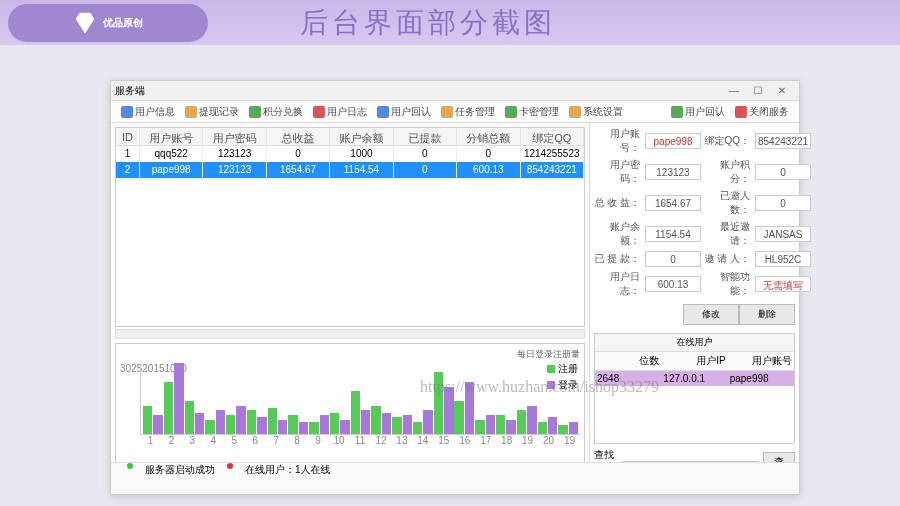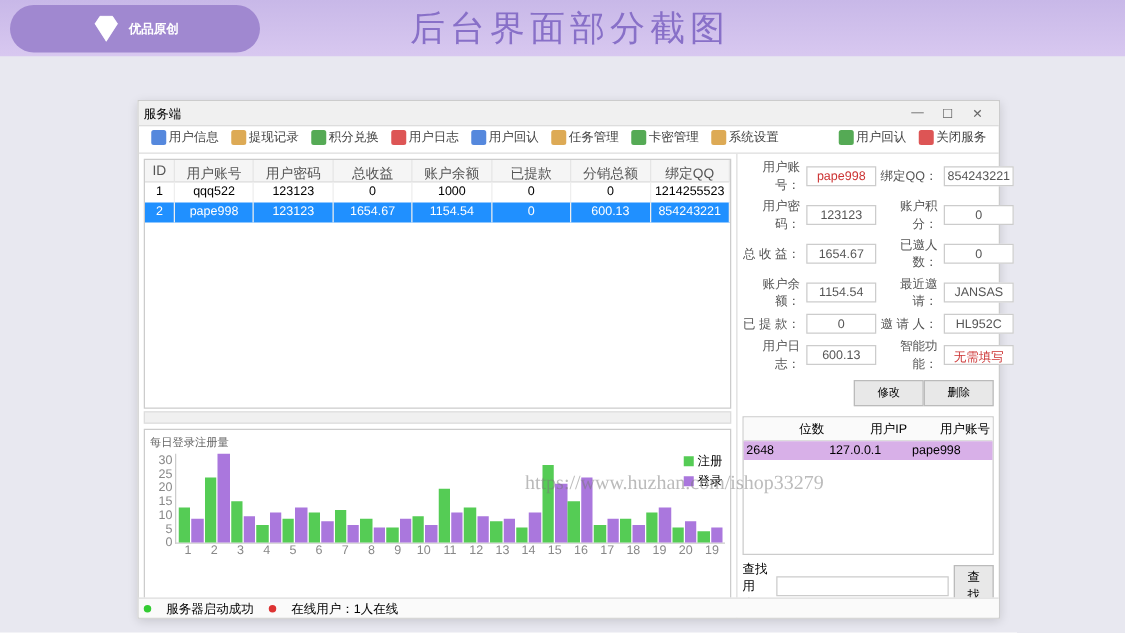--- a/index.html
+++ b/index.html
@@ -1,58 +1,58 @@
 <!DOCTYPE html>
 <html><head>
 <meta charset="utf-8">
 <style>
 *{margin:0;padding:0;box-sizing:border-box;font-family:"Microsoft YaHei",Arial,sans-serif;font-size:10px}
 body{width:900px;height:506px;background:#e8e8f0;overflow:hidden;position:relative}
 .banner{height:45px;display:flex;align-items:center;background:linear-gradient(#c8b8e8,#d8c8f0)}
 .logo{height:38px;width:200px;background:#a088d0;border-radius:20px;margin-left:8px;display:flex;align-items:center;justify-content:center;color:#fff;font-size:22px;font-weight:bold}
 .diamond{width:24px;height:24px;margin-right:6px}
-.banner-title{color:#8870c8;font-size:28px;margin-left:120px;letter-spacing:4px}
+.banner-title{color:#8870c8;font-size:28px;margin-left:92px;letter-spacing:4px}
 .window{position:absolute;left:110px;top:80px;width:690px;height:415px;background:#fff;border:1px solid #ccc;box-shadow:0 2px 8px rgba(0,0,0,0.15)}
 .titlebar{height:20px;background:#f0f0f0;border-bottom:1px solid #ddd;display:flex;align-items:center;padding:0 4px;font-size:9px}
 .winbtns{margin-left:auto;display:flex;gap:10px;padding-right:6px}
 .winbtn{width:14px;height:14px;display:flex;align-items:center;justify-content:center;cursor:pointer;color:#666}
-.toolbar{height:22px;border-bottom:1px solid #ddd;display:flex;align-items:flex-start;padding:0 6px;gap:2px}
+.toolbar{height:22px;border-bottom:1px solid #ddd;display:flex;align-items:center;padding:0 6px;gap:2px}
 .tbtn{display:flex;align-items:center;gap:2px;padding:2px 4px;font-size:9px;color:#444;cursor:pointer}
 .tbtn .ic{width:12px;height:12px;background:#8a6fd4;border-radius:2px}
 .ic.green{background:#5a5}
 .ic.red{background:#d55}
 .ic.blue{background:#58d}
 .ic.orange{background:#da5}
 .content{display:flex;height:calc(100% - 42px)}
 .left{flex:1;display:flex;flex-direction:column;padding:4px}
 .right{width:210px;border-left:1px solid #ddd;padding:4px;display:flex;flex-direction:column}
 .grid{border:1px solid #ccc;flex:0 0 200px;overflow:hidden}
 .grid-head{display:flex;background:#f5f5f5;border-bottom:1px solid #ddd;height:18px}
 .gh{flex:1;text-align:center;font-size:11px;padding:3px 2px;border-right:1px solid #e5e5e5;color:#555}
 .gh:first-child{flex:0 0 24px}
 .grid-row{display:flex;height:16px;font-size:9px}
 .gc{flex:1;text-align:center;padding:2px;border-right:1px solid #eee;overflow:hidden}
 .gc:first-child{flex:0 0 24px}
 .row-sel{background:#2090ff;color:#fff}
 .scrollbar{height:10px;background:#f0f0f0;border:1px solid #ddd;margin-top:2px}
 .chart{flex:1;border:1px solid #ccc;margin-top:4px;padding:4px;position:relative}
-.chart-title{text-align:left;font-size:9px;color:#666;margin-bottom:2px}
+.chart-title{text-align:right;font-size:9px;color:#666;margin-bottom:2px}
 .chart-body{display:flex;height:72px}
-.yaxis{width:20px;display:flex;flex-direction:column;justify-content:space-between;font-size:7px;color:#888;text-align:right;padding-right:2px}
+.yaxis{width:20px;display:flex;flex-direction:row;justify-content:space-between;font-size:7px;color:#888;text-align:right;padding-right:2px}
 .bars{flex:1;display:flex;align-items:flex-end;gap:1px;border-left:1px solid #ccc;border-bottom:1px solid #ccc;padding:0 2px}
 .bar-group{flex:1;display:flex;gap:1px;align-items:flex-end;height:100%}
 .bar{flex:1;min-width:2px}
 .bar.g{background:#5c5}
 .bar.p{background:#a7d}
 .xaxis{display:flex;margin-left:20px;font-size:7px;color:#888}
 .xl{flex:1;text-align:center}
 .legend{position:absolute;right:6px;top:18px;font-size:8px}
 .leg{display:flex;align-items:center;gap:3px;margin-bottom:2px}
 .leg-sw{width:8px;height:8px}
-.statusbar{position:absolute;bottom:0;left:0;right:0;height:16px;border-top:1px solid #ddd;display:flex;align-items:center;padding:0 4px;font-size:8px;gap:12px;background:#fafafa}
+.statusbar{position:absolute;bottom:0;left:0;right:0;height:32px;border-top:1px solid #ddd;display:flex;align-items:flex-start;padding:0 16px;font-size:8px;gap:12px;background:#fafafa}
 .dot{width:6px;height:6px;border-radius:50%}
 .form{display:grid;grid-template-columns:48px 56px 48px 56px;gap:3px;font-size:8px;color:#555;align-items:center}
 .form label{text-align:right;padding-right:2px}
 .form .val{border:1px solid #ccc;padding:2px;text-align:center;height:16px;background:#fff;overflow:hidden}
 .val.hl{color:#c33}
 .form-btns{display:flex;justify-content:flex-end;margin-top:6px}
 .fbtn{padding:3px 18px;background:#e8e8e8;border:1px solid #bbb;font-size:9px;cursor:pointer}
 .online-box{border:1px solid #ccc;margin-top:8px;flex:1;display:flex;flex-direction:column}
 .online-title{text-align:center;font-size:9px;border-bottom:1px solid #ddd;padding:2px;background:#f5f5f5}
 .online-head{display:flex;font-size:8px;background:#fafafa;border-bottom:1px solid #ddd}
@@ -329,20 +329,21 @@
           <label>用户日志：</label>
           <div class="val">600.13</div>
           <label>智能功能：</label>
           <div class="val hl">无需填写</div>
         </div>
       <div class="form-btns">
         <button class="fbtn">修改</button>
         <button class="fbtn">删除</button>
       </div>
       <div class="online-box">
+        <div class="online-title">在线用户</div>
         <div class="online-head" id="ohead">
             <div class="oh">位数</div>
             <div class="oh">用户IP</div>
             <div class="oh">用户账号</div>
           </div>
         <div class="online-row">
           <div class="oc">2648</div>
           <div class="oc">127.0.0.1</div>
           <div class="oc">pape998</div>
         </div>

